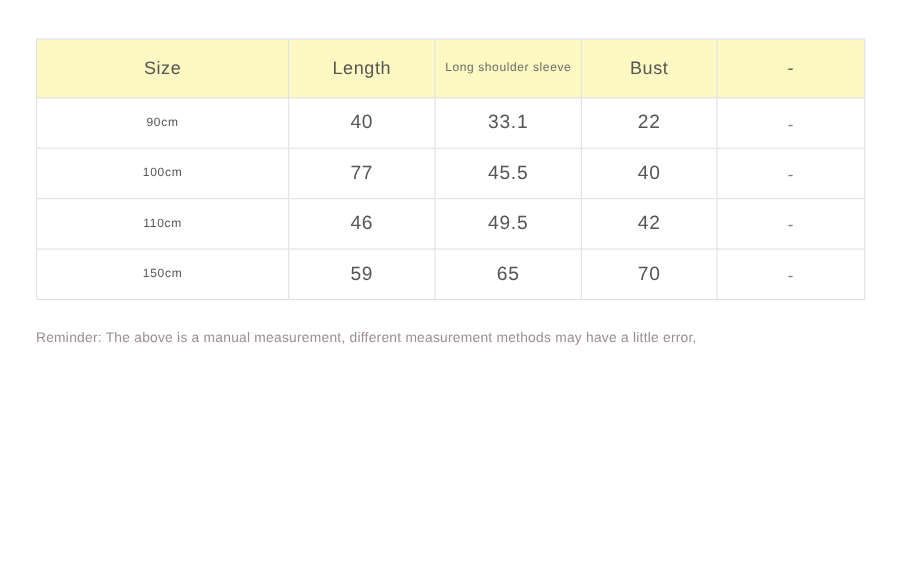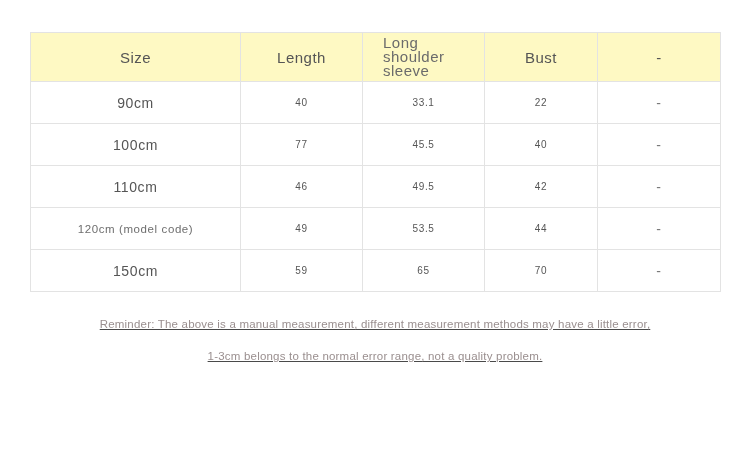--- a/index.html
+++ b/index.html
@@ -35,53 +35,51 @@
     color: #555555;
   }
   thead th {
     background: #fef9c3;
     height: 46px;
     font-size: 15px;
     color: #4f4f4f;
     letter-spacing: 0.5px;
   }
   thead th.small-head {
-    font-size: 15px;
+    font-size: 10px;
     line-height: 14px;
     color: #6b6b6b;
     text-align: left;
-    padding-left: 20px;
+    padding-left: 8px;
   }
   tbody td {
     height: 39px;
-    font-size: 10px;
+    font-size: 16px;
     background: #ffffff;
     letter-spacing: 0.6px;
   }
   tbody td.label-cell {
-    font-size: 14px;
+    font-size: 10px;
   }
   tbody td.label-cell.small {
     font-size: 11.5px;
     color: #6e6e6e;
   }
   tbody td.dash {
     font-size: 14px;
     color: #7a7a7a;
   }
   col.c1 { width: 210px; }
   col.c2 { width: 122px; }
   col.c3 { width: 122px; }
   col.c4 { width: 113px; }
   col.c5 { width: 123px; }
 
   .notes {
     margin-top: 26px;
-    text-align: center;
-    text-decoration: underline;
   }
   .notes p {
     margin: 0 0 20px 0;
     font-size: 11.5px;
     color: #9a8f8f;
     letter-spacing: 0.2px;
   }
 </style>
 </head>
 <body>
@@ -121,34 +119,26 @@
         <td class="dash">-</td>
       </tr>
       <tr>
         <td class="label-cell">110cm</td>
         <td>46</td>
         <td>49.5</td>
         <td>42</td>
         <td class="dash">-</td>
       </tr>
       <tr>
-        <td class="label-cell small">120cm (model code)</td>
-        <td>49</td>
-        <td>53.5</td>
-        <td>44</td>
-        <td class="dash">-</td>
-      </tr>
-      <tr>
         <td class="label-cell">150cm</td>
         <td>59</td>
         <td>65</td>
         <td>70</td>
         <td class="dash">-</td>
       </tr>
     </tbody>
   </table>
 
   <div class="notes">
     <p>Reminder: The above is a manual measurement, different measurement methods may have a little error,</p>
-    <p>1-3cm belongs to the normal error range, not a quality problem.</p>
   </div>
 
 </div>
 
 </body></html>

